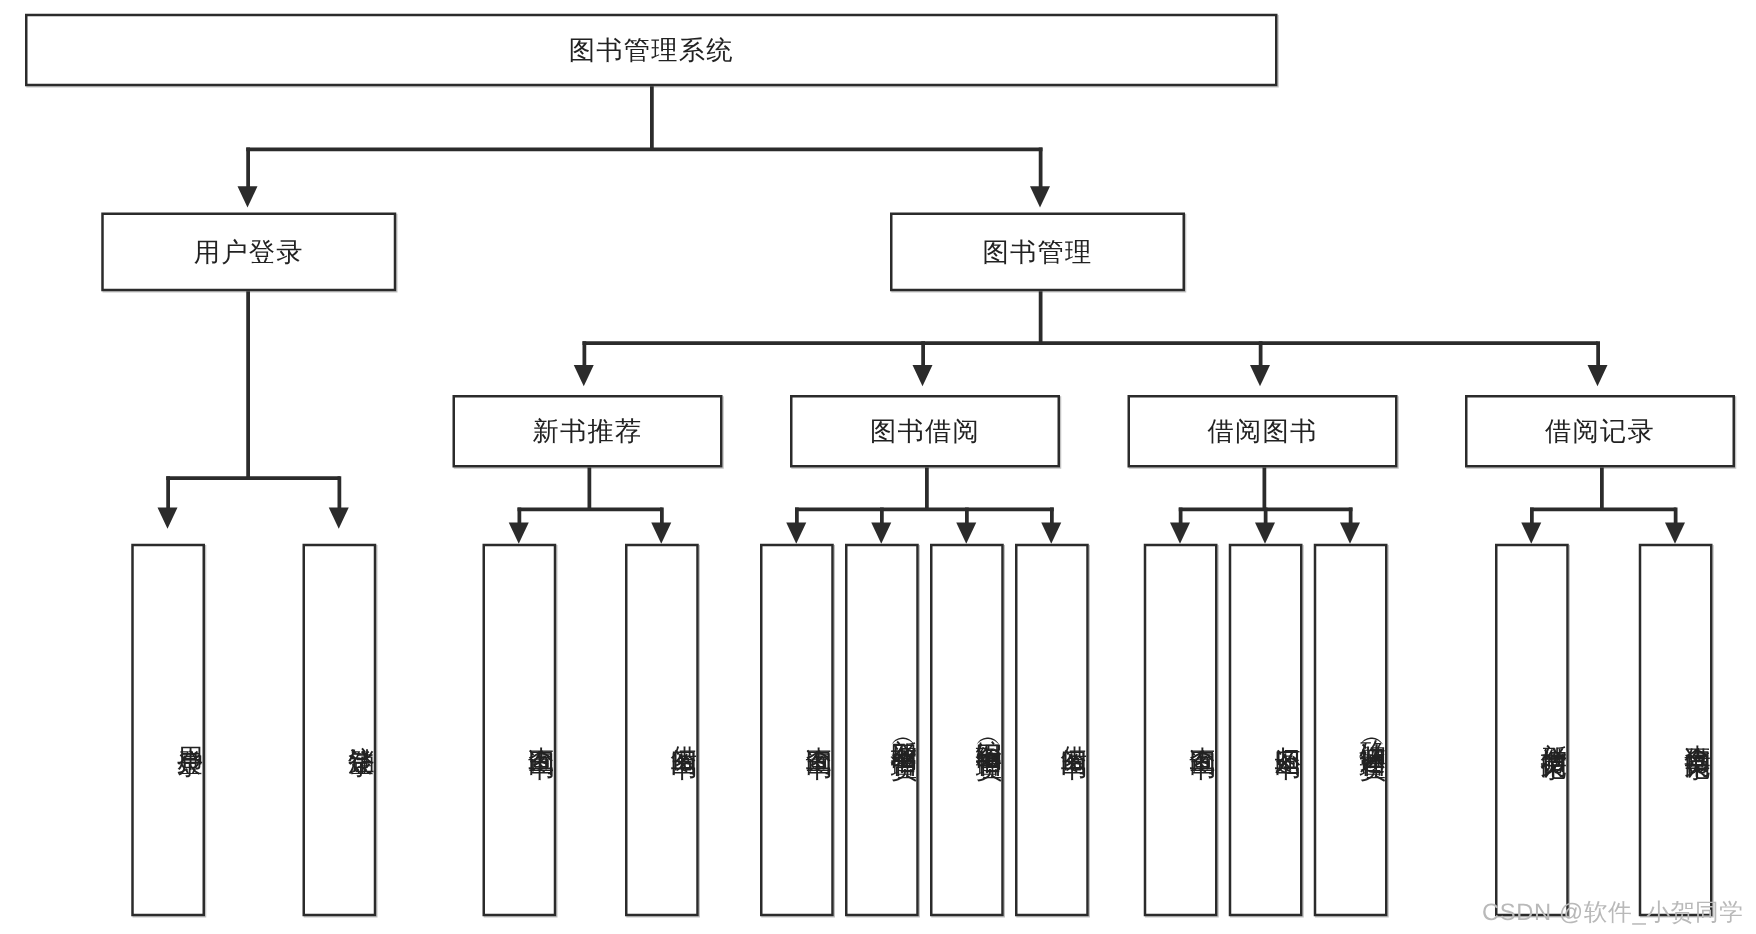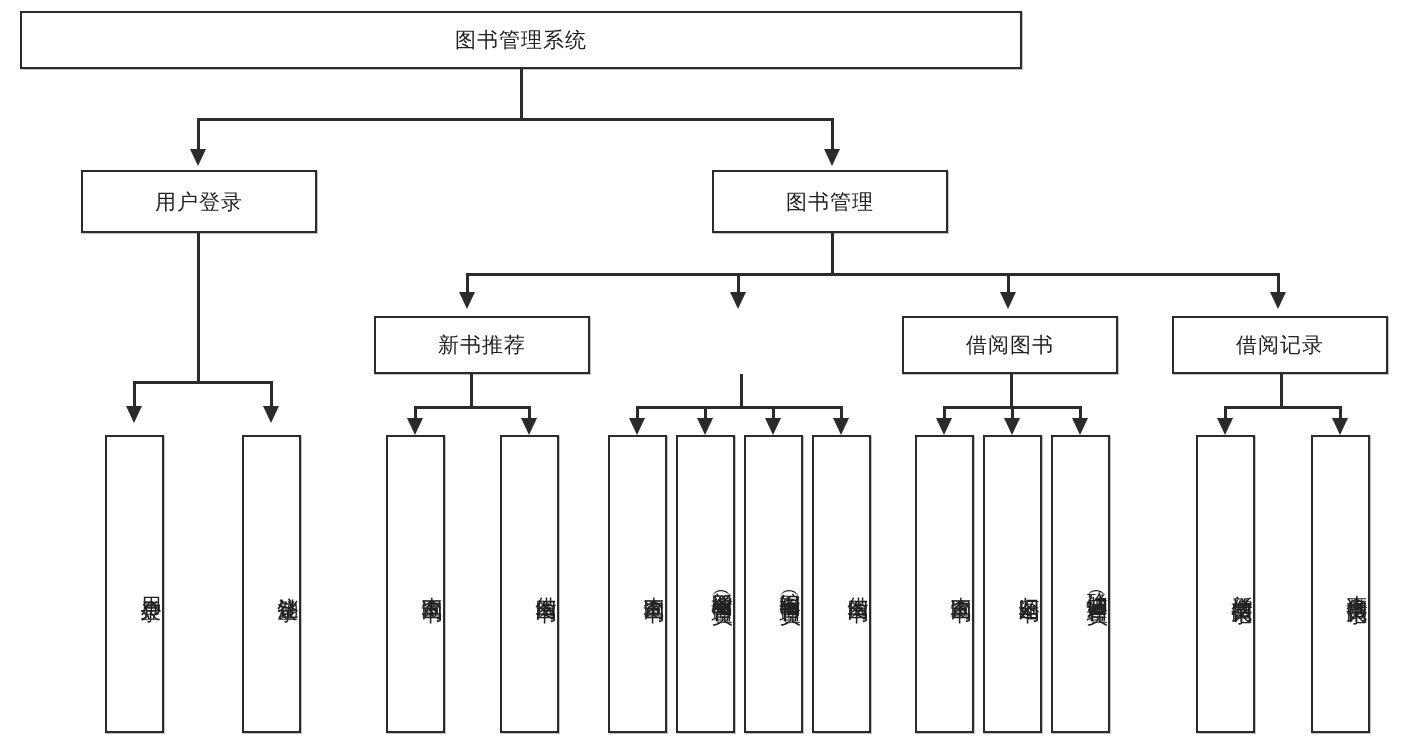--- a/index.html
+++ b/index.html
@@ -112,22 +112,25 @@
   <div class="edge hline" style="left:466px; top:273px; width:812px;"></div>
   <div class="edge vline" style="left:466px; top:273px; height:21px;"></div>
   <div class="arrow" style="left:459px; top:292px;"></div>
   <div class="edge vline" style="left:737px; top:273px; height:21px;"></div>
   <div class="arrow" style="left:730px; top:292px;"></div>
   <div class="edge vline" style="left:1007px; top:273px; height:21px;"></div>
   <div class="arrow" style="left:1000px; top:292px;"></div>
   <div class="edge vline" style="left:1277px; top:273px; height:21px;"></div>
   <div class="arrow" style="left:1270px; top:292px;"></div>
 
-  <div class="node h" style="left:362px; top:316px; width:216px; height:58px;margin-left:12px;">
+  <div class="node h" style="left:362px; top:316px; width:216px; height:58px;">
     <span class="lbl">新书推荐</span>
+  </div>
+  <div class="node h" style="left:632px; top:316px; width:216px; height:58px;">
+    <span class="lbl">图书借阅</span>
   </div>
   <div class="node h" style="left:902px; top:316px; width:216px; height:58px;">
     <span class="lbl">借阅图书</span>
   </div>
   <div class="node h" style="left:1172px; top:316px; width:216px; height:58px;text-align:center;">
     <span class="lbl">借阅记录</span>
   </div>
 
   <div class="edge vline" style="left:470px; top:374px; height:34px;"></div>
   <div class="edge hline" style="left:414px; top:406px; width:116px;"></div>
@@ -200,14 +203,15 @@
     <span class="vtxt">确认归还（管理员）</span>
   </div>
 
   <div class="node v" style="left:1196px; top:435px; width:59px; height:298px;">
     <span class="vtxt">新增借阅记录</span>
   </div>
   <div class="node v" style="left:1311px; top:435px; width:59px; height:298px;">
     <span class="vtxt">查询借阅记录</span>
   </div>
 
+  <div class="watermark">CSDN @软件_小贺同学</div>
 
 </div>
 
 </body></html>

